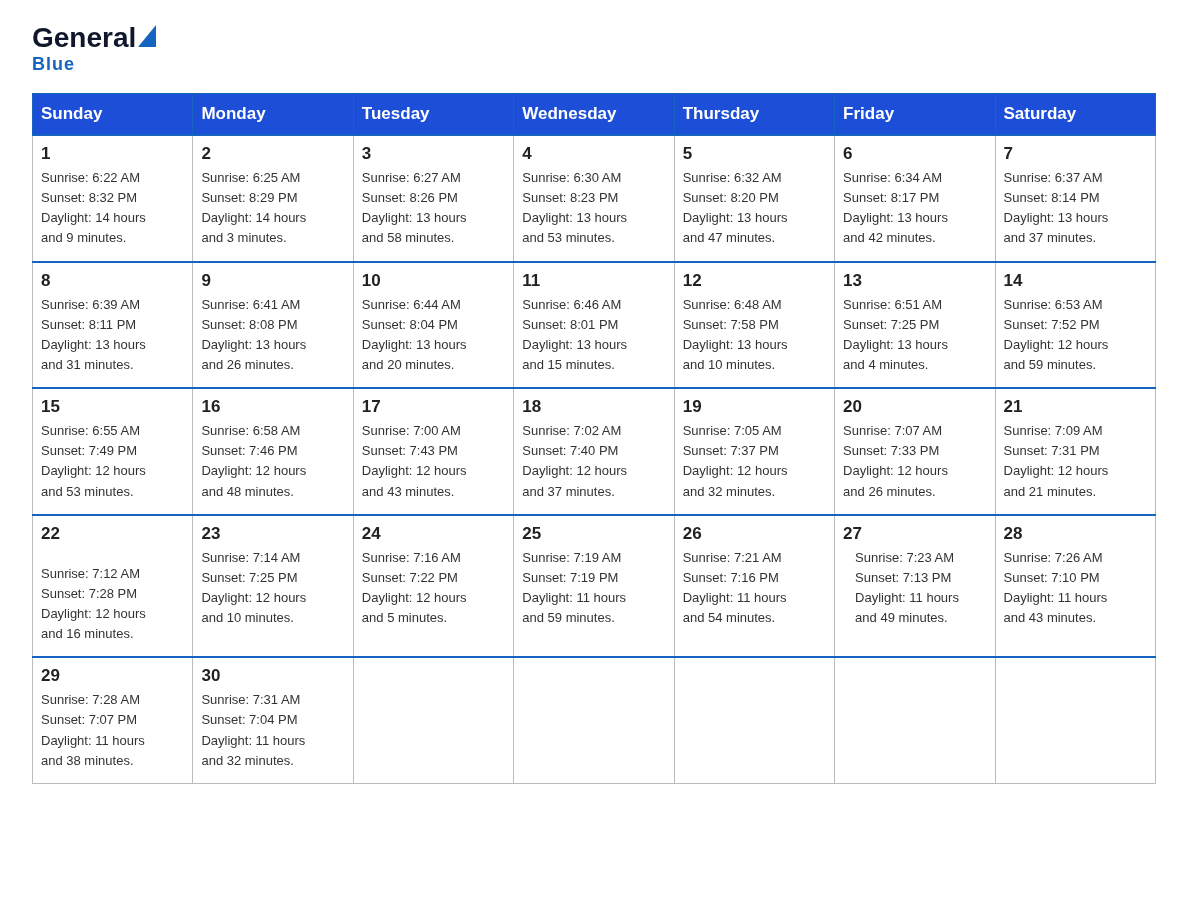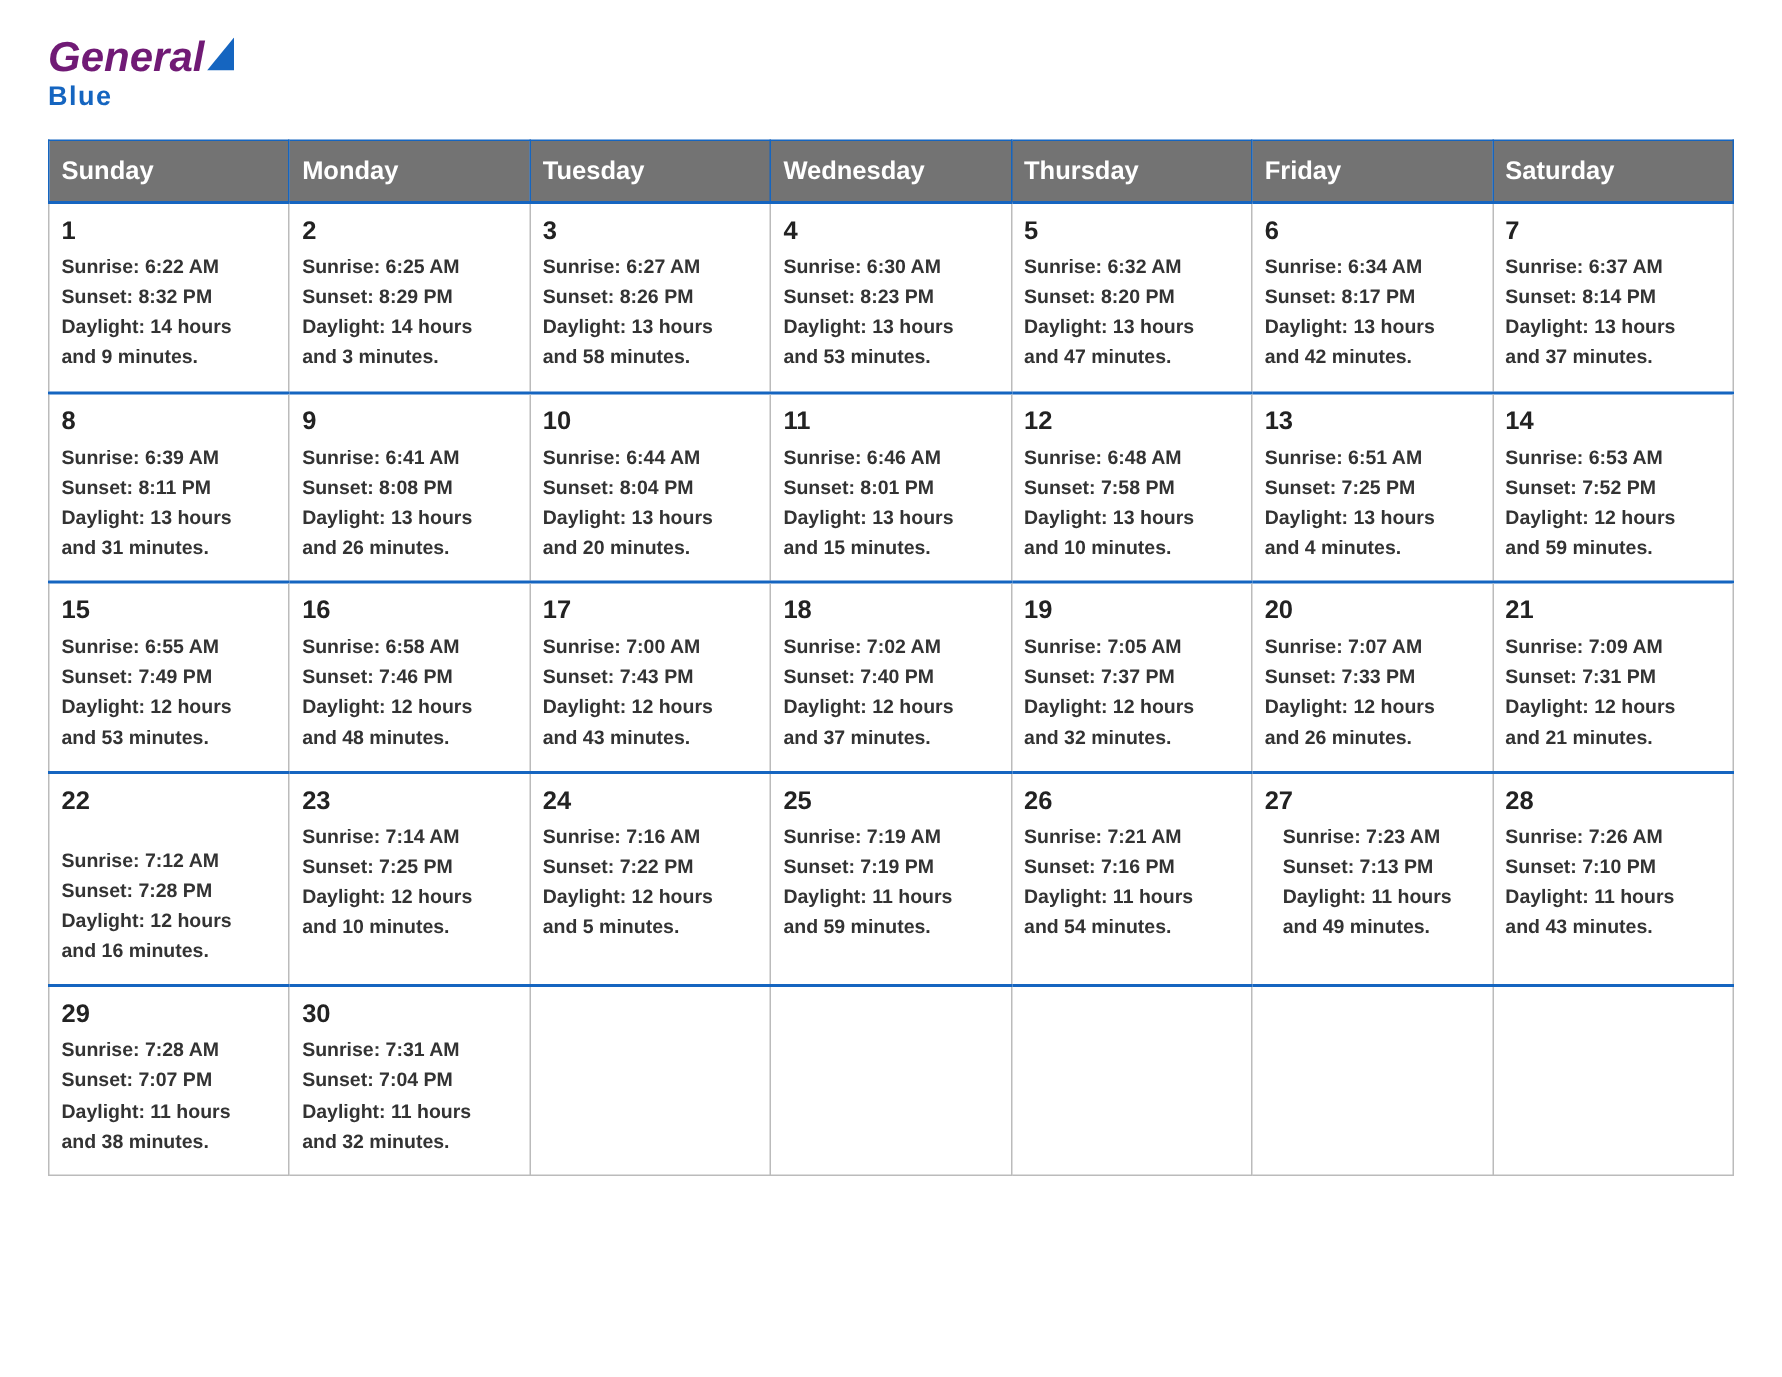--- a/index.html
+++ b/index.html
@@ -23,21 +23,21 @@
       align-items: flex-start;
     }
     .logo-text {
       display: flex;
       align-items: flex-end;
       font-size: 28px;
       font-weight: bold;
       color: #333;
       line-height: 1;
     }
-    .logo-general { color: #701a75; font-style: italic; }
+    .logo-general { color: #0f172a; }
     .logo-subtitle {
       color: #1565c0;
       font-size: 18px;
       font-weight: bold;
       margin-top: 2px;
       letter-spacing: 1px;
     }
     .title-area {
       text-align: right;
     }
@@ -51,21 +51,21 @@
       font-size: 22px;
       color: #444;
       margin-top: 4px;
     }
     .calendar {
       width: 100%;
       border-collapse: collapse;
       table-layout: fixed;
     }
     .calendar th {
-      background: #737373;
+      background: #1d4ed8;
       color: #fff;
       font-size: 17px;
       font-weight: bold;
       padding: 10px 8px;
       border: 1px solid #1565c0;
       text-align: left;
     }
     .calendar td {
       vertical-align: top;
       border: 1px solid #bbb;
@@ -79,21 +79,20 @@
       font-size: 17px;
       font-weight: bold;
       color: #222;
       margin-bottom: 4px;
       display: block;
     }
     .day-info {
       font-size: 13px;
       line-height: 1.55;
       color: #333;
-      font-weight: bold;
     }
     .empty-cell {
       border-top: 2px solid #1565c0;
       background: #fff;
     }
   </style>
 </head>
 <body>
 
 <div class="header-area">

